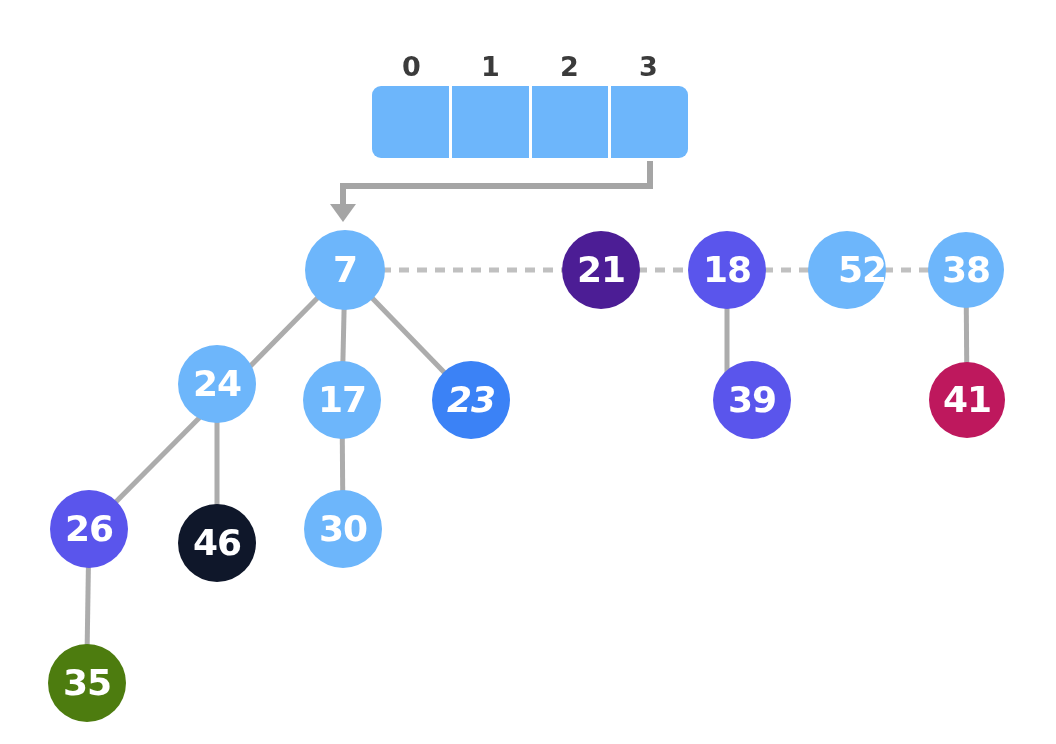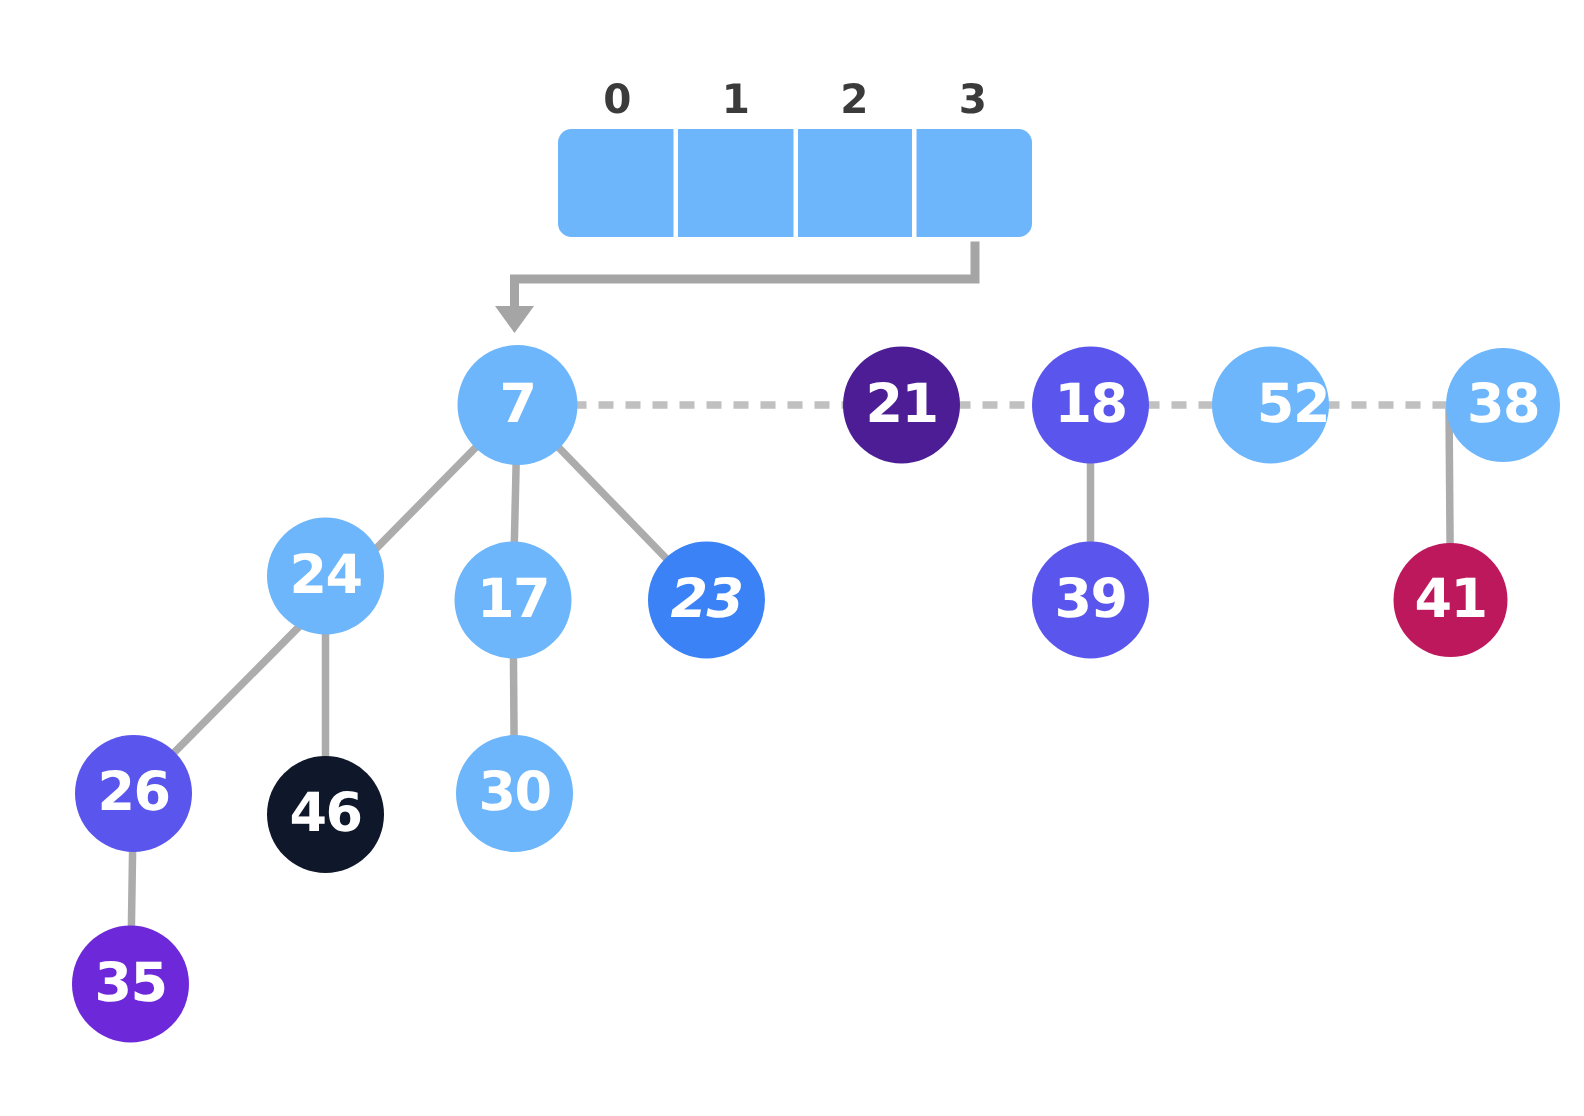--- a/index.html
+++ b/index.html
@@ -93,44 +93,44 @@
       </div>
       <div class="heap-node" style="left: 562px; top: 231px; width: 78px; height: 78px; background: #4c1d95;">
         <span>21</span>
       </div>
       <div class="heap-node" style="left: 688px; top: 231px; width: 78px; height: 78px; background: rgb(90, 85, 236);">
         <span>18</span>
       </div>
       <div class="heap-node" style="left: 808px; top: 231px; width: 78px; height: 78px; background: rgb(109, 182, 251); justify-content: flex-end;">
         <span>52</span>
       </div>
-      <div class="heap-node" style="left: 964px; top: 232px; width: 76px; height: 76px; background: rgb(109, 182, 251);">
+      <div class="heap-node" style="left: 928px; top: 232px; width: 76px; height: 76px; background: rgb(109, 182, 251);">
         <span>38</span>
       </div>
       <div class="heap-node" style="left: 178px; top: 345px; width: 78px; height: 78px; background: rgb(109, 182, 251);">
         <span>24</span>
       </div>
       <div class="heap-node" style="left: 303px; top: 361px; width: 78px; height: 78px; background: rgb(109, 182, 251);">
         <span>17</span>
       </div>
       <div class="heap-node" style="left: 432px; top: 361px; width: 78px; height: 78px; background: #3b82f6; font-style: italic;">
         <span>23</span>
       </div>
-      <div class="heap-node" style="left: 688px; top: 361px; width: 78px; height: 78px; background: rgb(90, 85, 236);">
+      <div class="heap-node" style="left: 713px; top: 361px; width: 78px; height: 78px; background: rgb(90, 85, 236);">
         <span>39</span>
       </div>
       <div class="heap-node" style="left: 929px; top: 362px; width: 76px; height: 76px; background: #be185d;">
         <span>41</span>
       </div>
       <div class="heap-node" style="left: 50px; top: 490px; width: 78px; height: 78px; background: rgb(90, 85, 236);">
         <span>26</span>
       </div>
       <div class="heap-node" style="left: 178px; top: 504px; width: 78px; height: 78px; background: #0f172a;">
         <span>46</span>
       </div>
       <div class="heap-node" style="left: 304px; top: 490px; width: 78px; height: 78px; background: rgb(109, 182, 251);">
         <span>30</span>
       </div>
-      <div class="heap-node" style="left: 48px; top: 617px; width: 78px; height: 78px; background: #6d28d9; text-align: right;">
+      <div class="heap-node" style="left: 48px; top: 644px; width: 78px; height: 78px; background: #4d7c0f; text-align: right;">
         <span>35</span>
       </div>
     </div>
 </div>
 
 </body></html>

